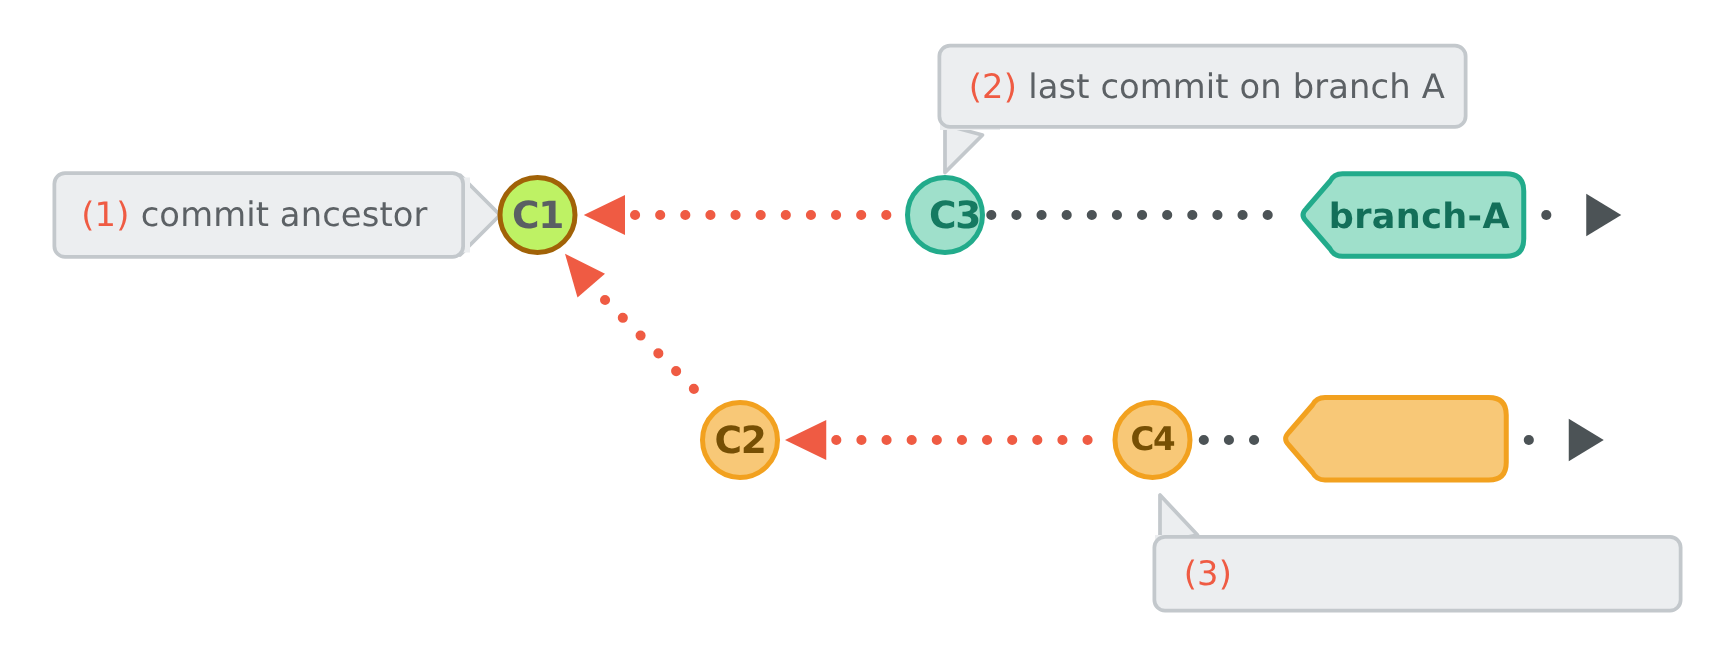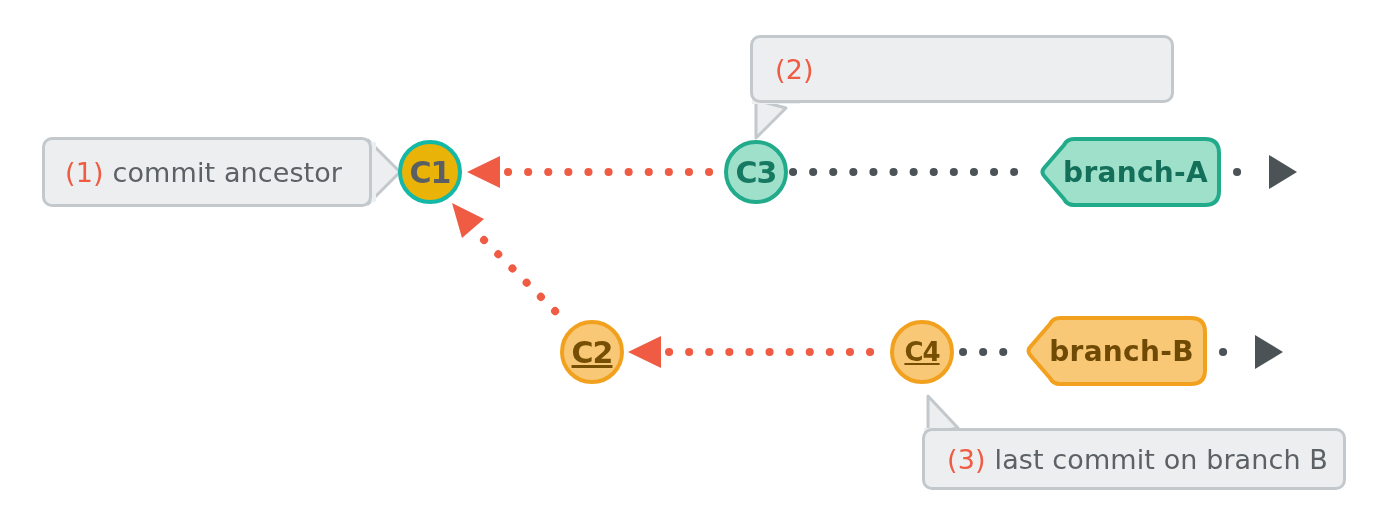--- a/index.html
+++ b/index.html
@@ -51,34 +51,33 @@
     position: absolute;
     box-sizing: border-box;
     border-radius: 50%;
     display: flex;
     align-items: center;
     justify-content: center;
     font-weight: bold;
     letter-spacing: -1px;
   }
   .node.c1 {
-    background: #eab308;
-    border: 4px solid #14b8a6;
+    background: #bef264;
+    border: 4px solid #a16207;
     color: #5a5f63;
   }
   .node.teal {
     background: #9fe0cb;
     border: 4px solid #22ab8b;
     color: #157a61;
   }
   .node.amber {
     background: #f8c877;
     border: 4px solid #f2a11f;
     color: #764f04;
-    text-decoration: underline;
   }
 
   
   .branch-tag {
     position: absolute;
     display: flex;
     align-items: center;
     justify-content: center;
     font-weight: bold;
     font-size: 28px;
@@ -161,45 +160,42 @@
 
   <div class="layer" id="html-layer">
 
     <div class="callout" id="callout-1" style="left:42px; top:137px; width:330px; height:70px; padding:0 20px;">
       <span class="num">(1)</span>
       <span class="body">commit ancestor</span>
     </div>
 
     <div class="callout" id="callout-2" style="left:750px; top:35px; width:424px; height:68px; padding:0 22px;">
       <span class="num">(2)</span>
+      <span class="body">last commit on branch A</span>
     </div>
 
     <div class="callout" id="callout-3" style="left:922px; top:428px; width:424px; height:62px; padding:0 22px;">
       <span class="num">(3)</span>
-      <span class="body">last commit on branch B</span>
     </div>
 
     <div class="node c1" style="left:398px; top:140px; width:64px; height:64px; font-size:30px;">
       <span>C1</span>
     </div>
 
-    <div class="node teal" style="left:724px; top:140px; width:64px; height:64px; font-size:30px;">
+    <div class="node teal" style="left:724px; top:140px; width:64px; height:64px; font-size:30px;justify-content:flex-end;">
       <span>C3</span>
     </div>
 
     <div class="node amber" style="left:560px; top:320px; width:64px; height:64px; font-size:30px;">
       <span>C2</span>
     </div>
 
     <div class="node amber" style="left:890px; top:320px; width:64px; height:64px; font-size:26px;">
       <span>C4</span>
     </div>
 
     <div class="branch-tag teal" style="left:1052px; top:139px; width:167px; height:66px;">
       <span class="tag-label">branch-A</span>
     </div>
 
-    <div class="branch-tag amber" style="left:1038px; top:318px; width:167px; height:66px;">
-      <span class="tag-label">branch-B</span>
-    </div>
 
   </div>
 </div>
 
 </body></html>

